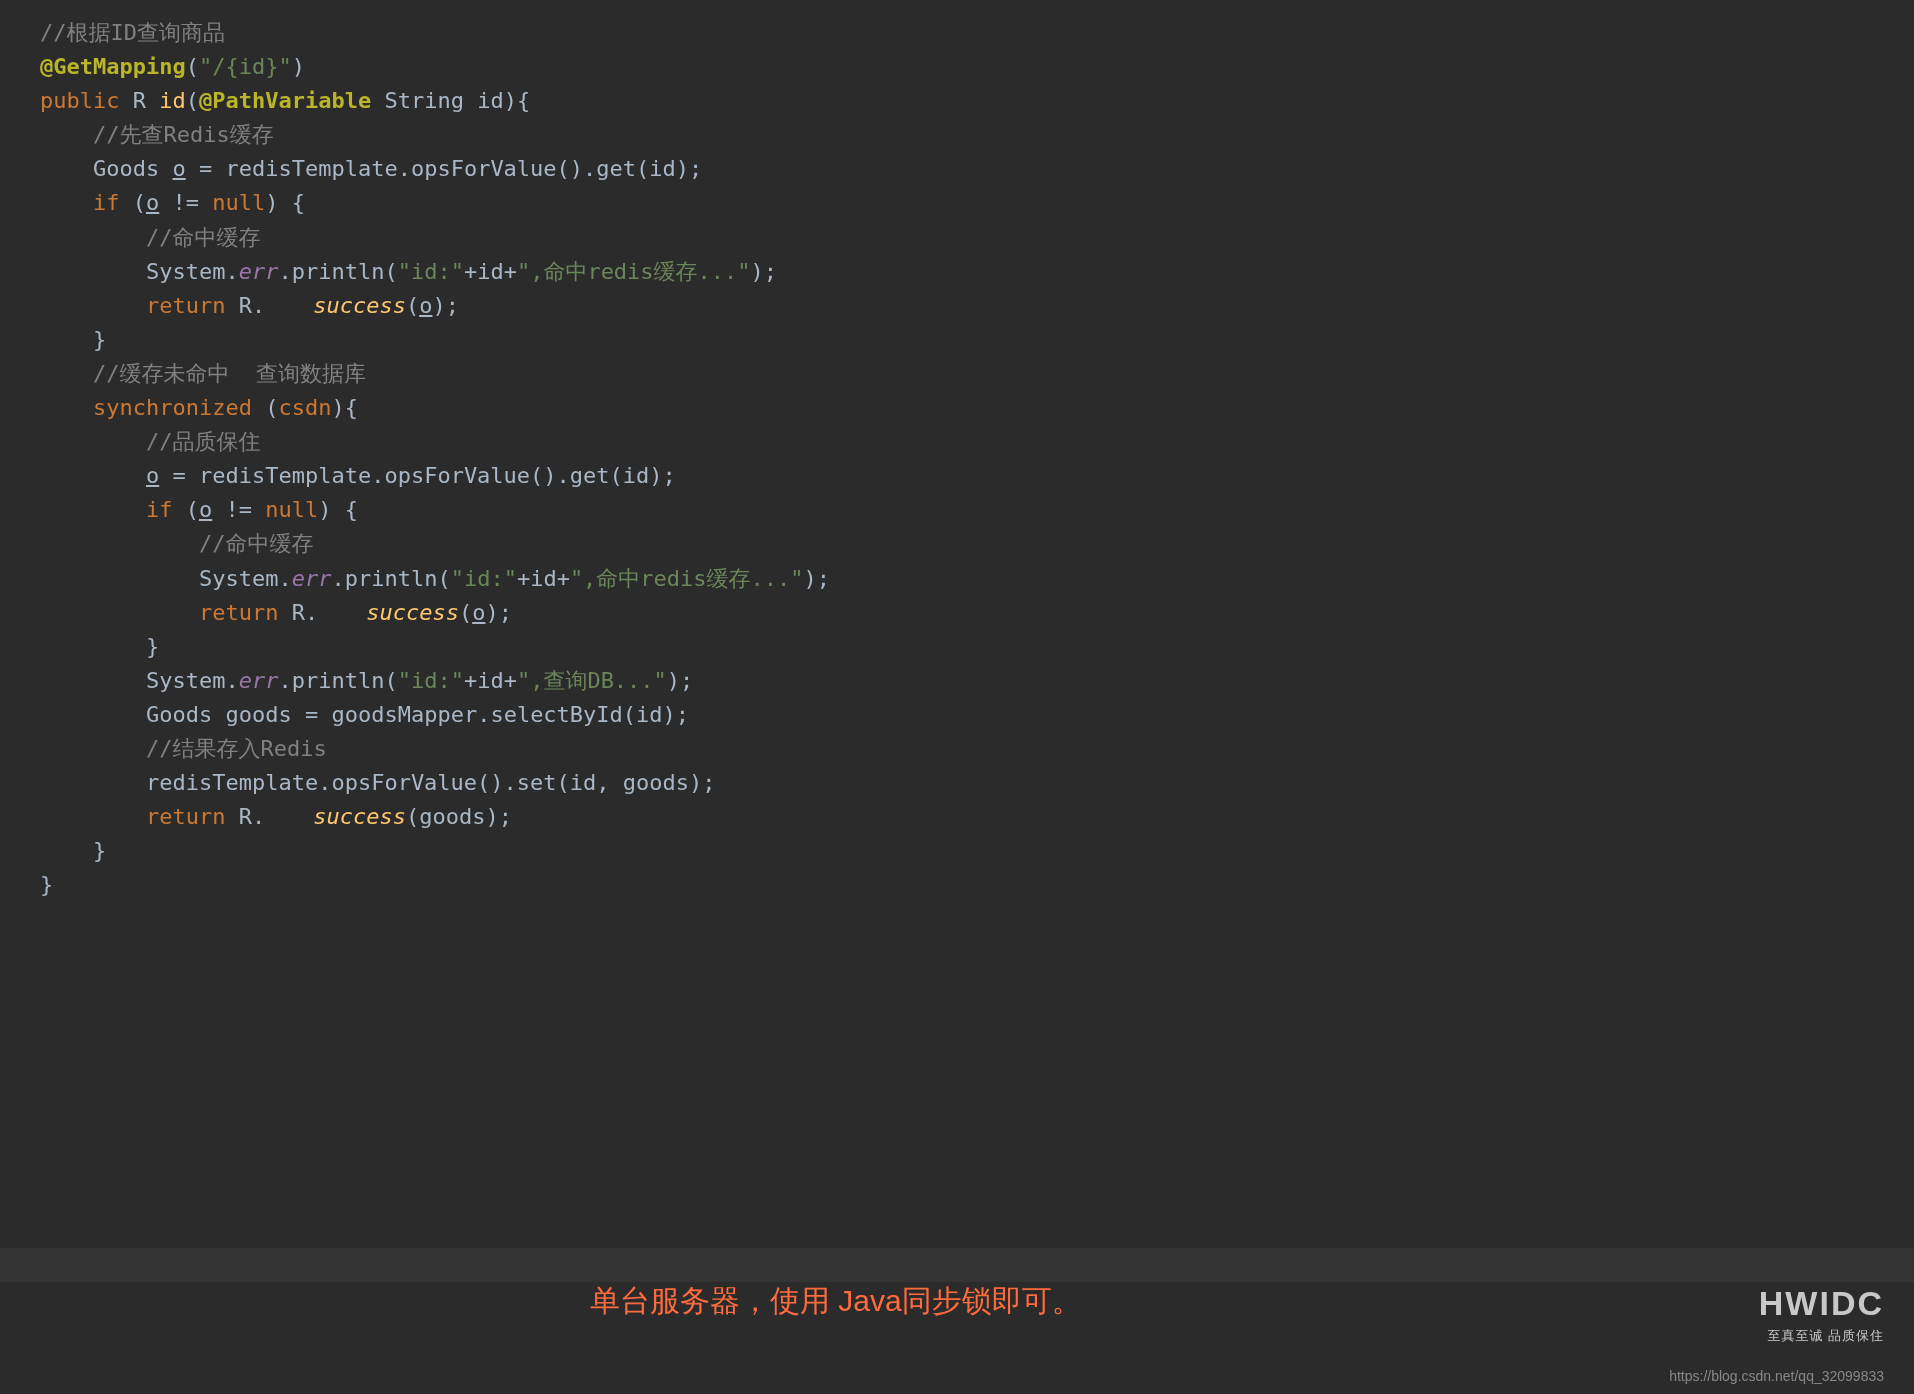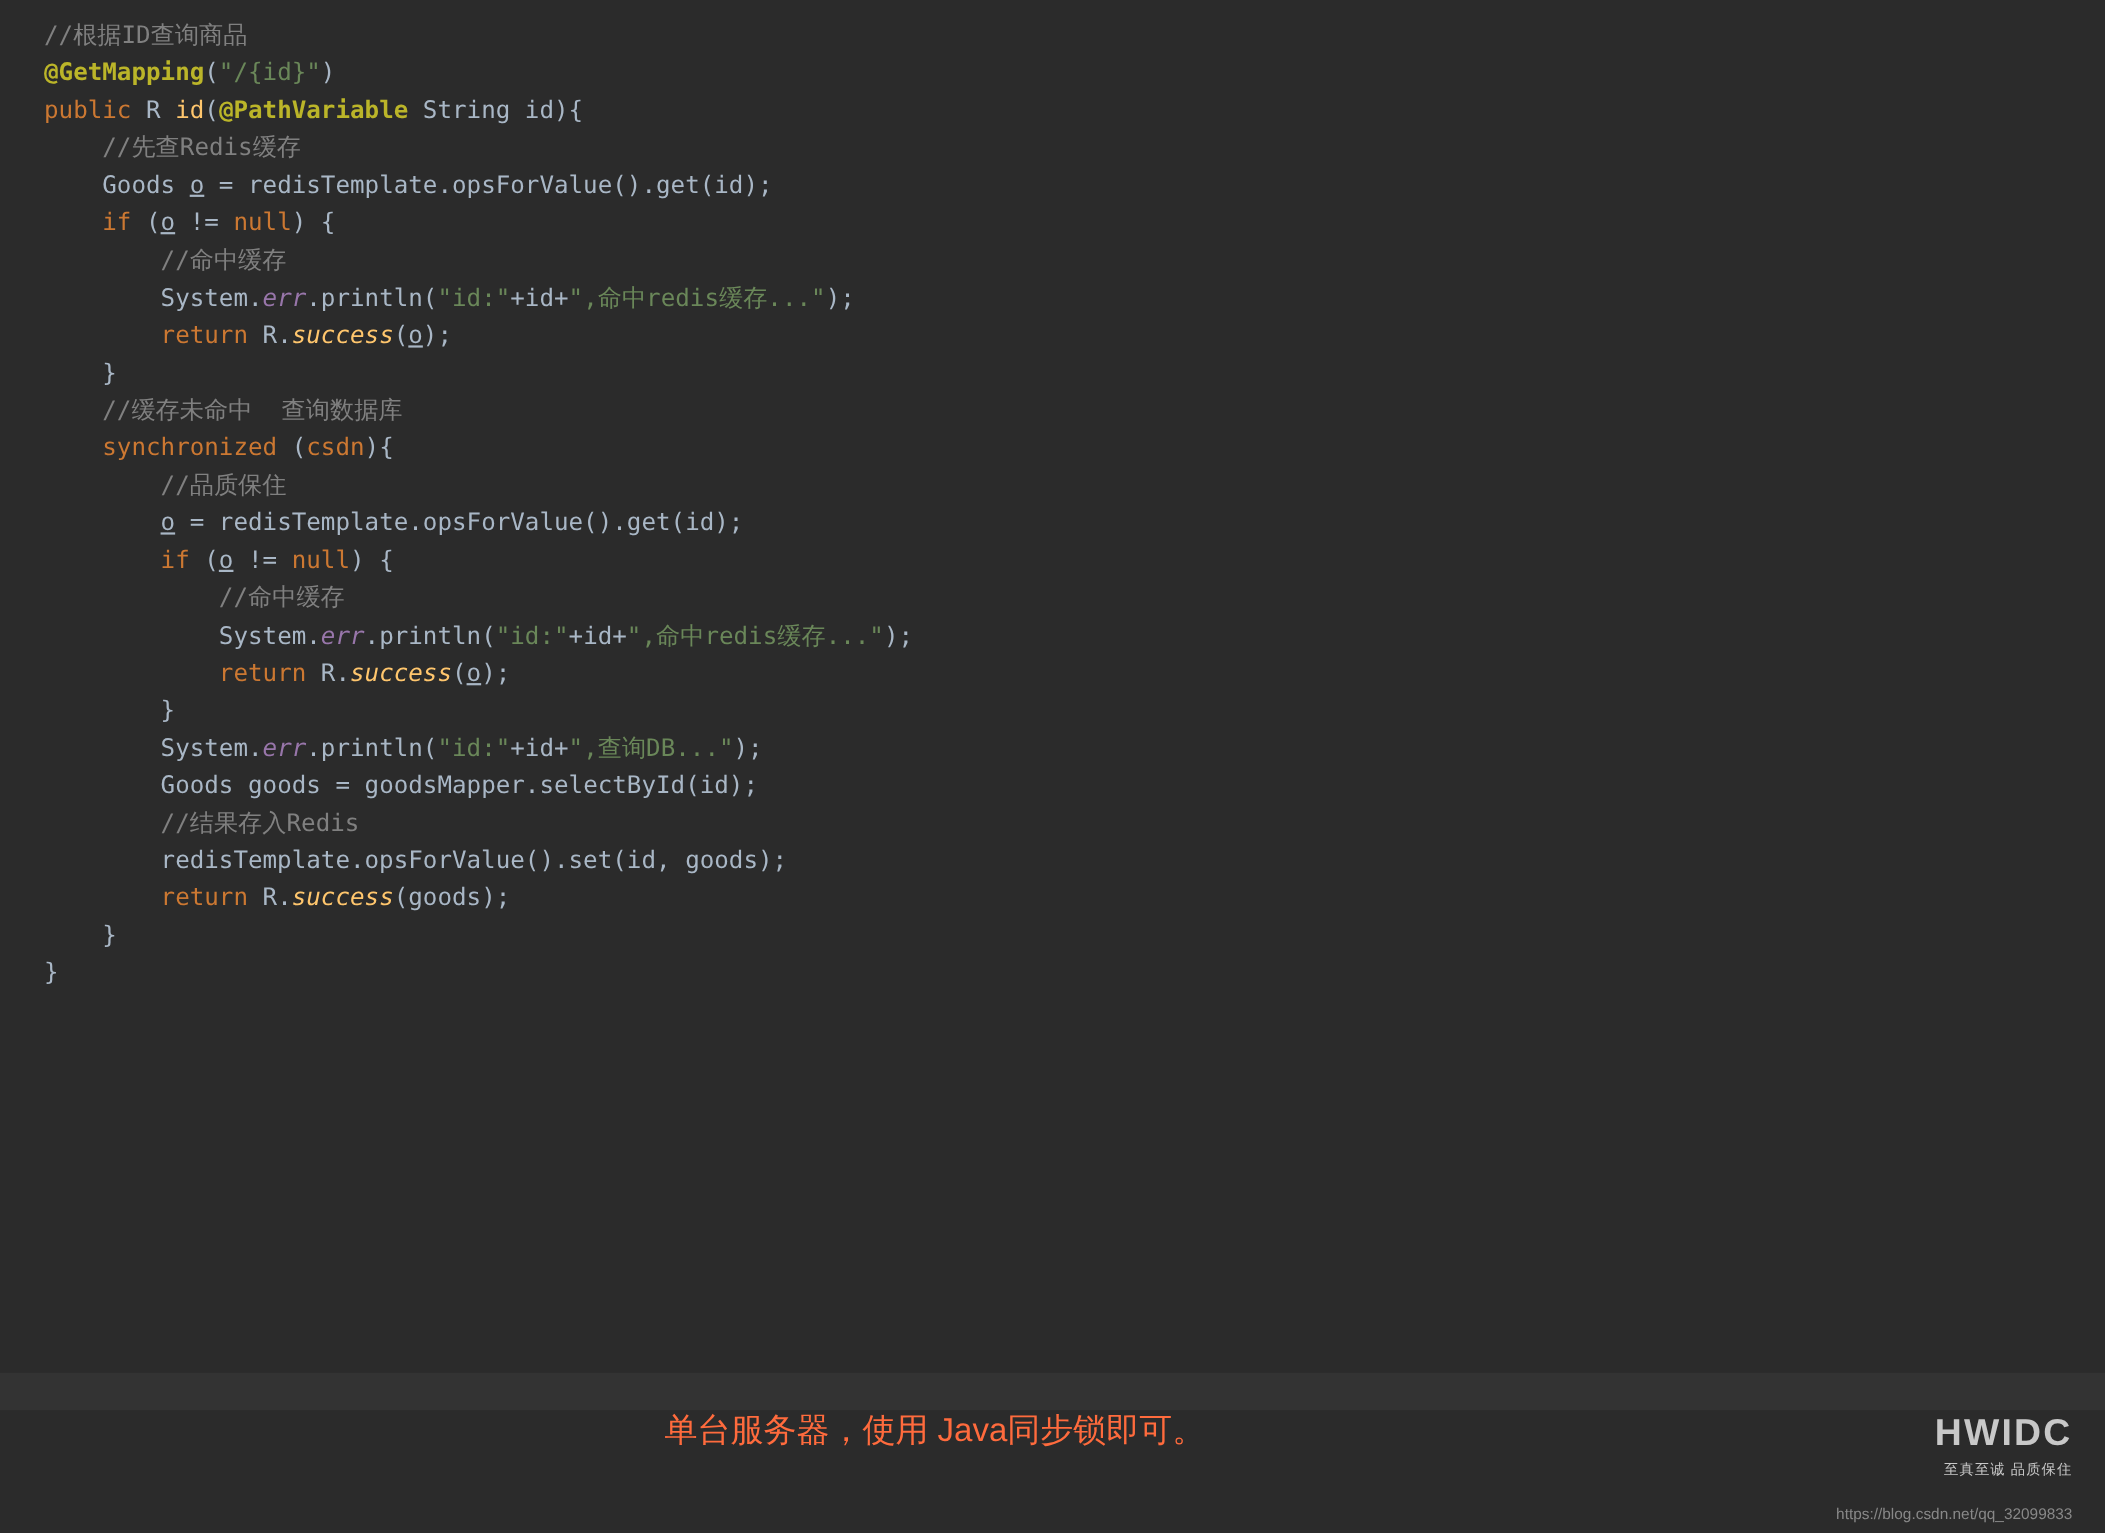--- a/index.html
+++ b/index.html
@@ -22,28 +22,28 @@
     }
     .comment { color: #808080; }
     .annotation { color: #bbb529; font-weight: bold; }
     .keyword { color: #cc7832; margin-top: 48px; }
     .string { color: #6a8759; }
     .method { color: #ffc66d; }
     .class-type { color: #a9b7c6; }
     .ident { color: #a9b7c6; }
     .var { color: #a9b7c6; text-decoration: underline; }
     .static-field { color: #9876aa; font-style: italic; }
-    .static-method { font-style: italic; color: #ffc66d; }
+    .static-method { font-style: italic; color: #ffc66d; margin-left: 48px; }
     .param { color: #a9b7c6; }
     .overlay-note {
       position: absolute;
       color: #ff6b3d;
       font-size: 30px;
       font-family: 'PingFang SC', 'Microsoft YaHei', sans-serif;
-      left: 604px;
+      left: 590px;
       bottom: 70px;
     }
     .watermark {
       position: absolute;
       right: 30px;
       bottom: 48px;
       color: #c8c8c8;
       font-family: sans-serif;
       text-align: right;
     }

